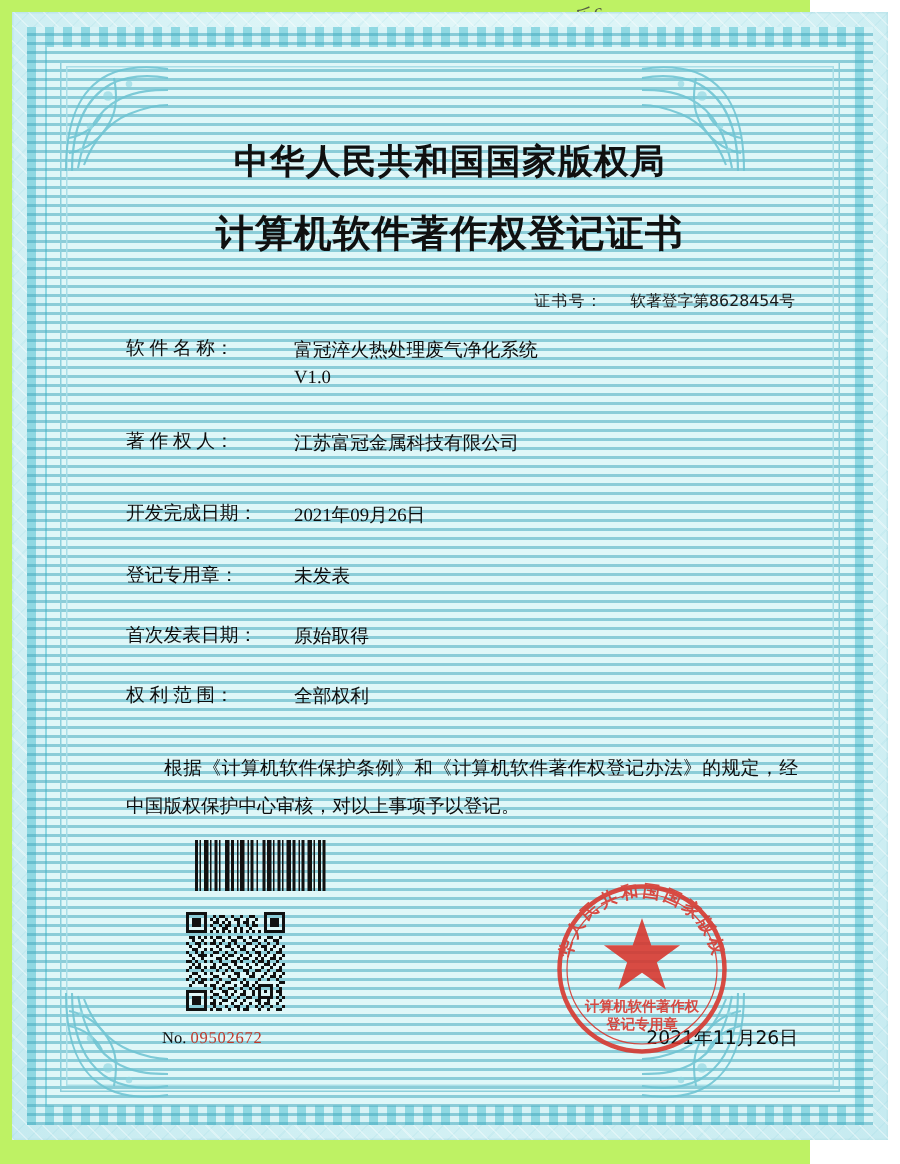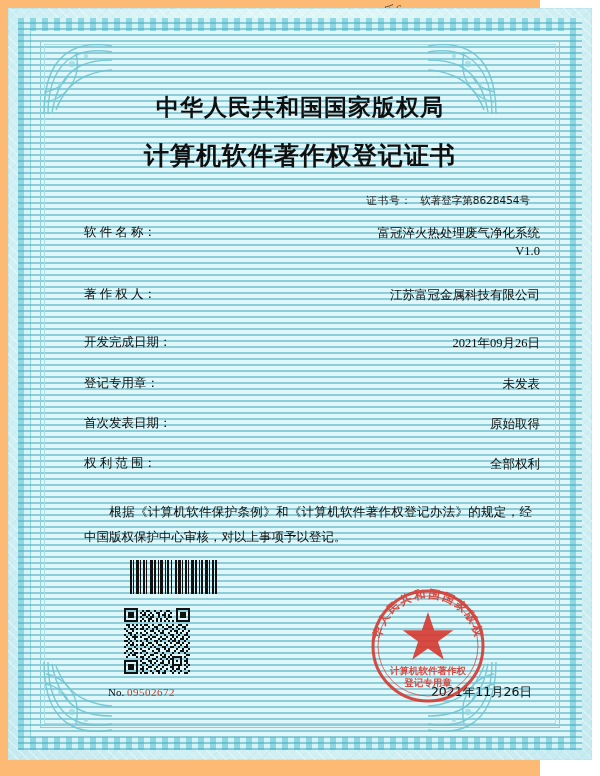--- a/index.html
+++ b/index.html
@@ -14,21 +14,21 @@
     position: relative;
     overflow: hidden;
   }
 
   
   .cert {
     position: absolute;
     left: 0; top: 0;
     width: 540px;
     height: 776px;
-    background: #fdba74;
+    background: #bef264;
   }
 
   .paper {
     position: absolute;
     left: 8px; top: 8px;
     width: 584px;
     height: 752px;
     background:
       radial-gradient(ellipse at 50% 35%, #ecfbfb 0%, #ddf5f7 45%, #cfeff3 75%, #c5eaf0 100%);
     box-shadow: inset 0 0 0 1px #bfe6ec;
@@ -140,21 +140,21 @@
 
   .certno {
     margin-top: 22px;
     text-align: right;
     font-size: 10.5px;
     color: #1a1a1a;
     padding-right: 10px;
     font-family: "DejaVu Sans", sans-serif;
   }
   .certno .label { letter-spacing: 1px; }
-  .certno .value { margin-left: 8px; }
+  .certno .value { margin-left: 18px; }
 
   .fields {
     margin-top: 16px;
     padding-left: 24px;
   }
   .row {
     display: flex;
     align-items: flex-start;
     margin-bottom: 18px;
     font-family: Liberation Serif, serif;
@@ -163,21 +163,20 @@
   }
   .row .lbl {
     width: 112px;
     flex: 0 0 112px;
     white-space: nowrap;
   }
   .row .val {
     flex: 1;
     white-space: pre-line;
     line-height: 1.45;
-    text-align: right;
   }
   .row.software { margin-bottom: 26px; }
   .row.author { margin-bottom: 30px; }
   .row.gap { margin-bottom: 22px; }
 
   .para {
     margin-top: 26px;
     font-family: "DejaVu Sans", sans-serif;
     font-size: 12.5px;
     line-height: 2.0;

